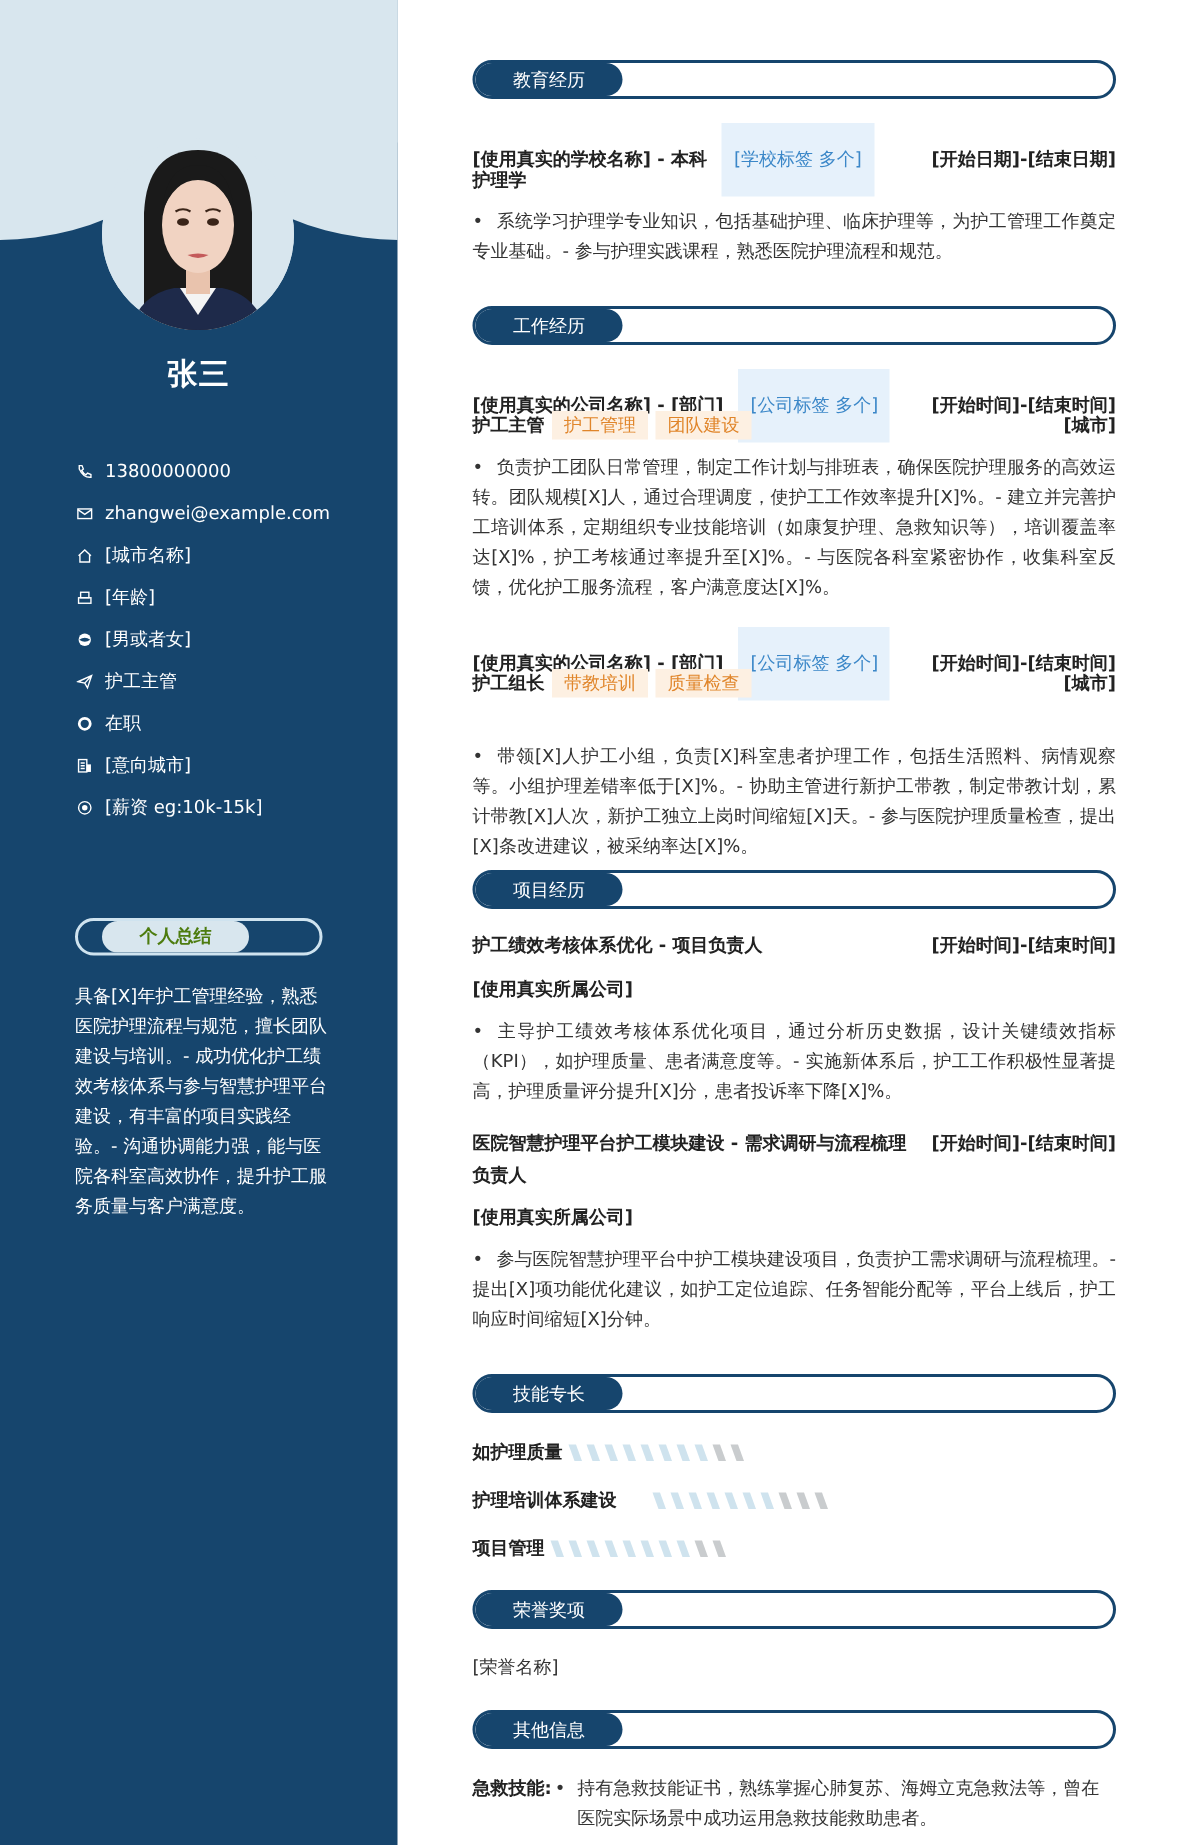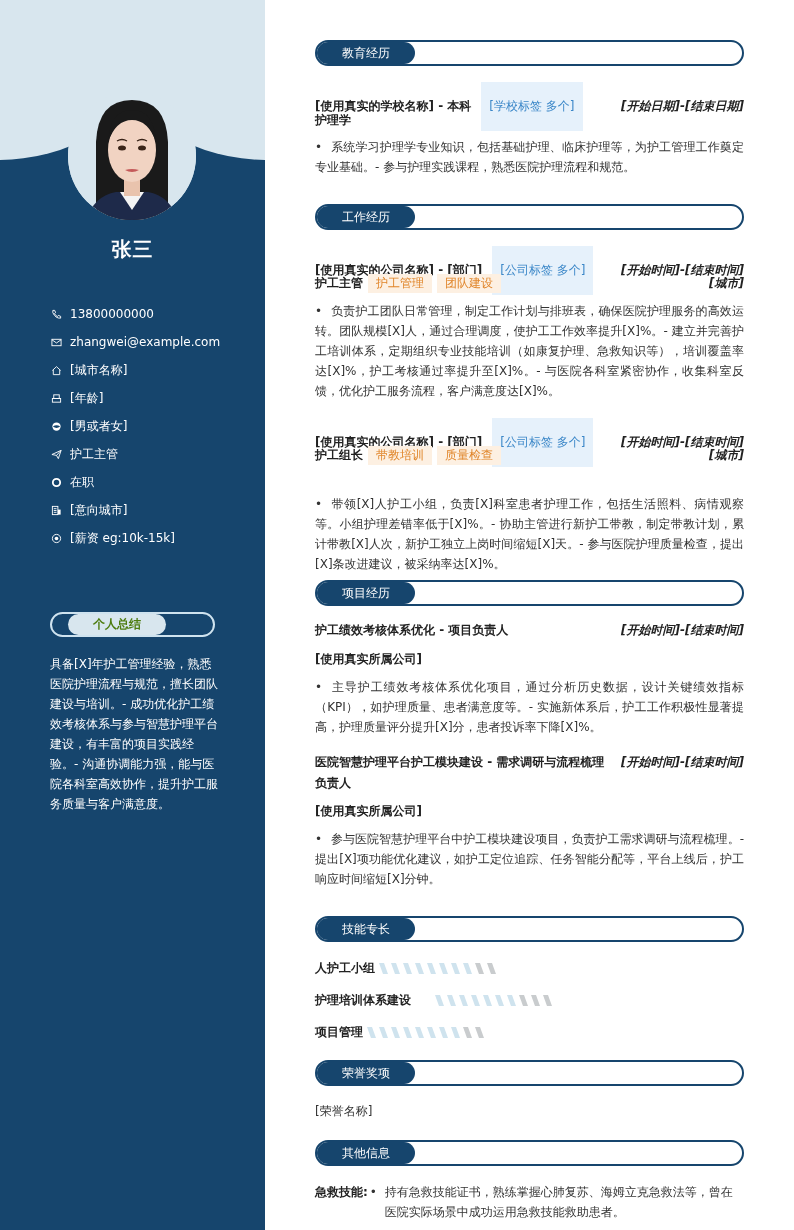--- a/index.html
+++ b/index.html
@@ -23,21 +23,21 @@
   .contact .ic svg { width: 11px; height: 11px; }
 
   .sb-summary-pill { position: absolute; left: 50px; top: 612px; width: 165px; height: 25px; border: 2px solid #cfe3ef; border-radius: 14px; background: #16456d; overflow: hidden; }
   .sb-summary-pill .fill { position: absolute; left: 16px; top: 0; width: 98px; height: 100%; background: #d8e6ee; border-radius: 12px; display: flex; align-items: center; justify-content: center; color: #4d7c0f; font-size: 12px; font-weight: bold; }
   .sb-summary-text { position: absolute; left: 50px; top: 654px; width: 168px; color: #ffffff; font-size: 12px; line-height: 20px; }
   .sec-head { position: absolute; left: 315px; width: 429px; height: 26px; border: 2px solid #16456d; border-radius: 14px; overflow: hidden; background: #fff; }
   .sec-head .fill { position: absolute; left: 0; top: 0; width: 98px; height: 100%; background: #16456d; border-radius: 0 12px 12px 0; display: flex; align-items: center; justify-content: center; color: #ffffff; font-size: 12px; }
 
   .row { position: absolute; left: 315px; width: 429px; display: flex; justify-content: space-between; align-items: center; font-size: 12px; color: #222; }
   .row .l { display: flex; align-items: center; font-weight: bold; }
-  .row .r { font-weight: bold; font-style: italic; }
+  .row .r { font-weight: bold; }
   .tag-blue { background: #e6f1fb; color: #3b87c8; font-weight: normal; padding: 16px 8px; margin-left: 10px; font-size: 12px; }
   .tag-orange { background: #fdf0e2; color: #e0852a; font-weight: normal; padding: 1px 8px; margin-left: 5px; font-size: 12px; }
   .bold-line { position: absolute; left: 315px; width: 429px; font-size: 12px; font-weight: bold; color: #222; }
   .para { position: absolute; left: 315px; width: 429px; font-size: 12px; line-height: 20px; color: #333; text-align: justify; }
   .para .b { display: inline-block; width: 16px; }
 
   .skill { position: absolute; left: 315px; display: flex; align-items: center; font-size: 12px; font-weight: bold; color: #222; }
   .skill .bars { display: flex; margin-left: 6px; }
   .skill .bar { width: 5px; height: 11px; margin-right: 7px; transform: skewX(20deg); }
 
@@ -225,21 +225,21 @@
   <div class="r">[开始时间]-[结束时间]</div>
 </div>
 <div class="bold-line" style="top:775px;">负责人</div>
 <div class="bold-line" style="top:803px;">[使用真实所属公司]</div>
 <div class="para" style="top:829px;"><span class="b">•</span><span>参与医院智慧护理平台中护工模块建设项目，负责护工需求调研与流程梳理。- 提出[X]项功能优化建议，如护工定位追踪、任务智能分配等，平台上线后，护工响应时间缩短[X]分钟。</span></div>
 
 <div class="sec-head" style="top:916px;">
   <div class="fill">技能专长</div>
 </div>
 <div class="skill" style="top:960px;">
-  <span>人护工小组</span>
+  <span>如护理质量</span>
   <div class="bars">
       <span class="bar" style="background: rgb(207, 227, 238);"></span>
       <span class="bar" style="background: rgb(207, 227, 238);"></span>
       <span class="bar" style="background: rgb(207, 227, 238);"></span>
       <span class="bar" style="background: rgb(207, 227, 238);"></span>
       <span class="bar" style="background: rgb(207, 227, 238);"></span>
       <span class="bar" style="background: rgb(207, 227, 238);"></span>
       <span class="bar" style="background: rgb(207, 227, 238);"></span>
       <span class="bar" style="background: rgb(207, 227, 238);"></span>
       <span class="bar" style="background: rgb(201, 204, 206);"></span>

